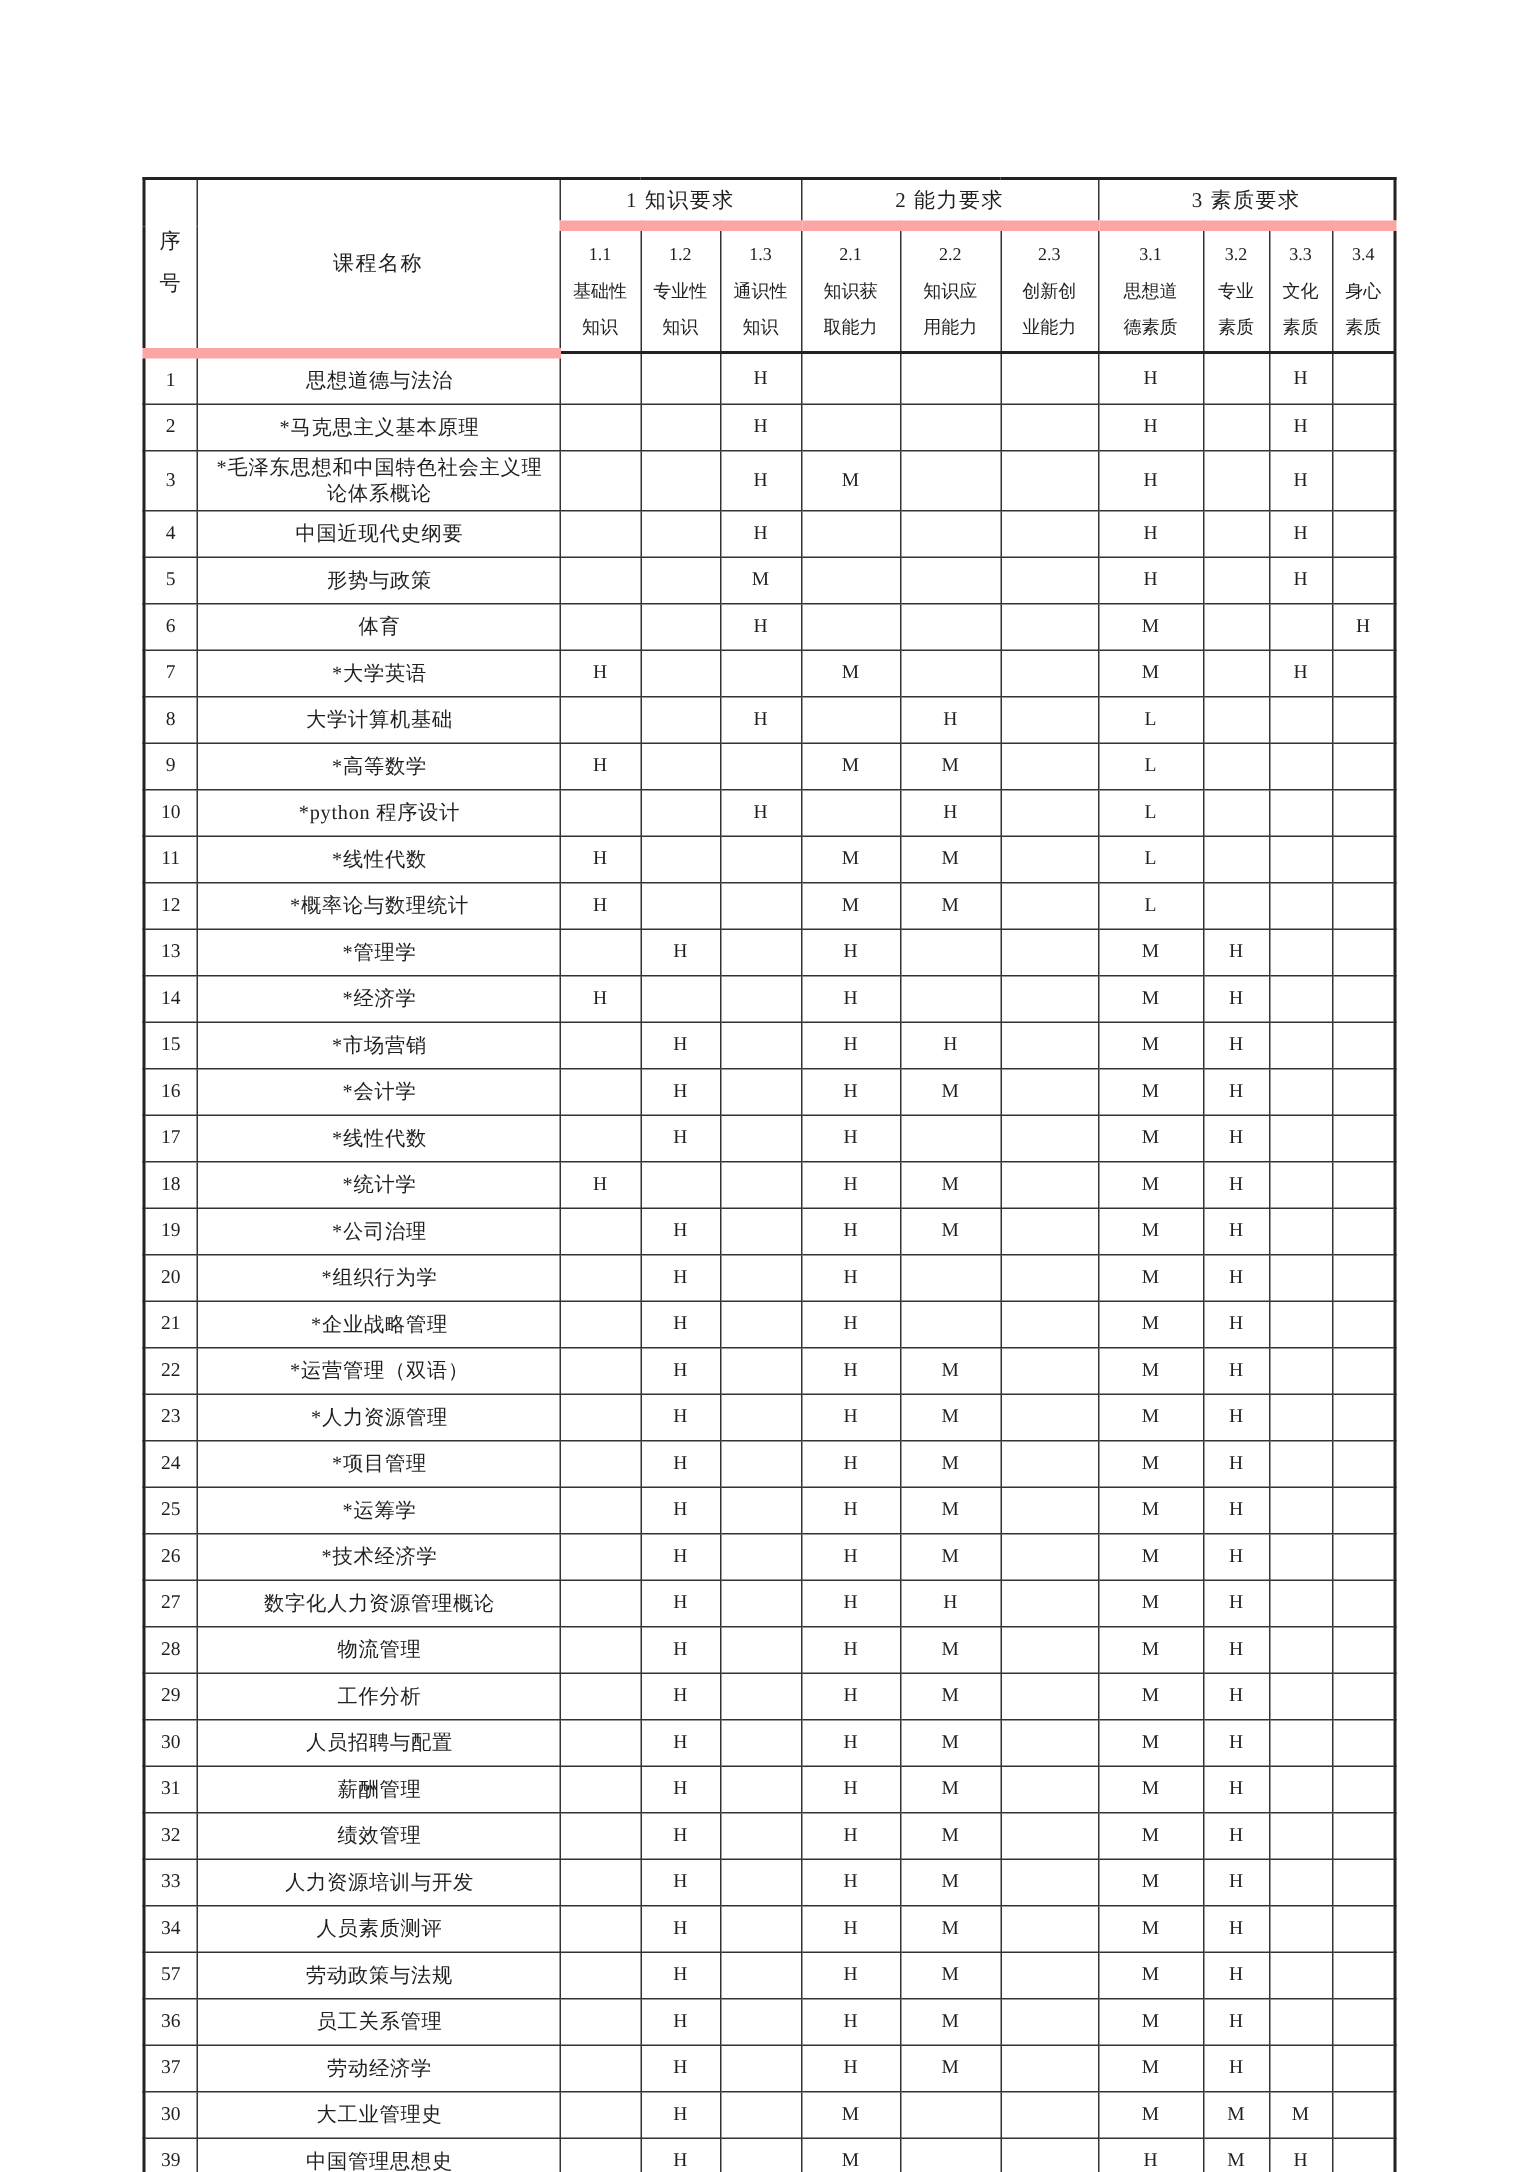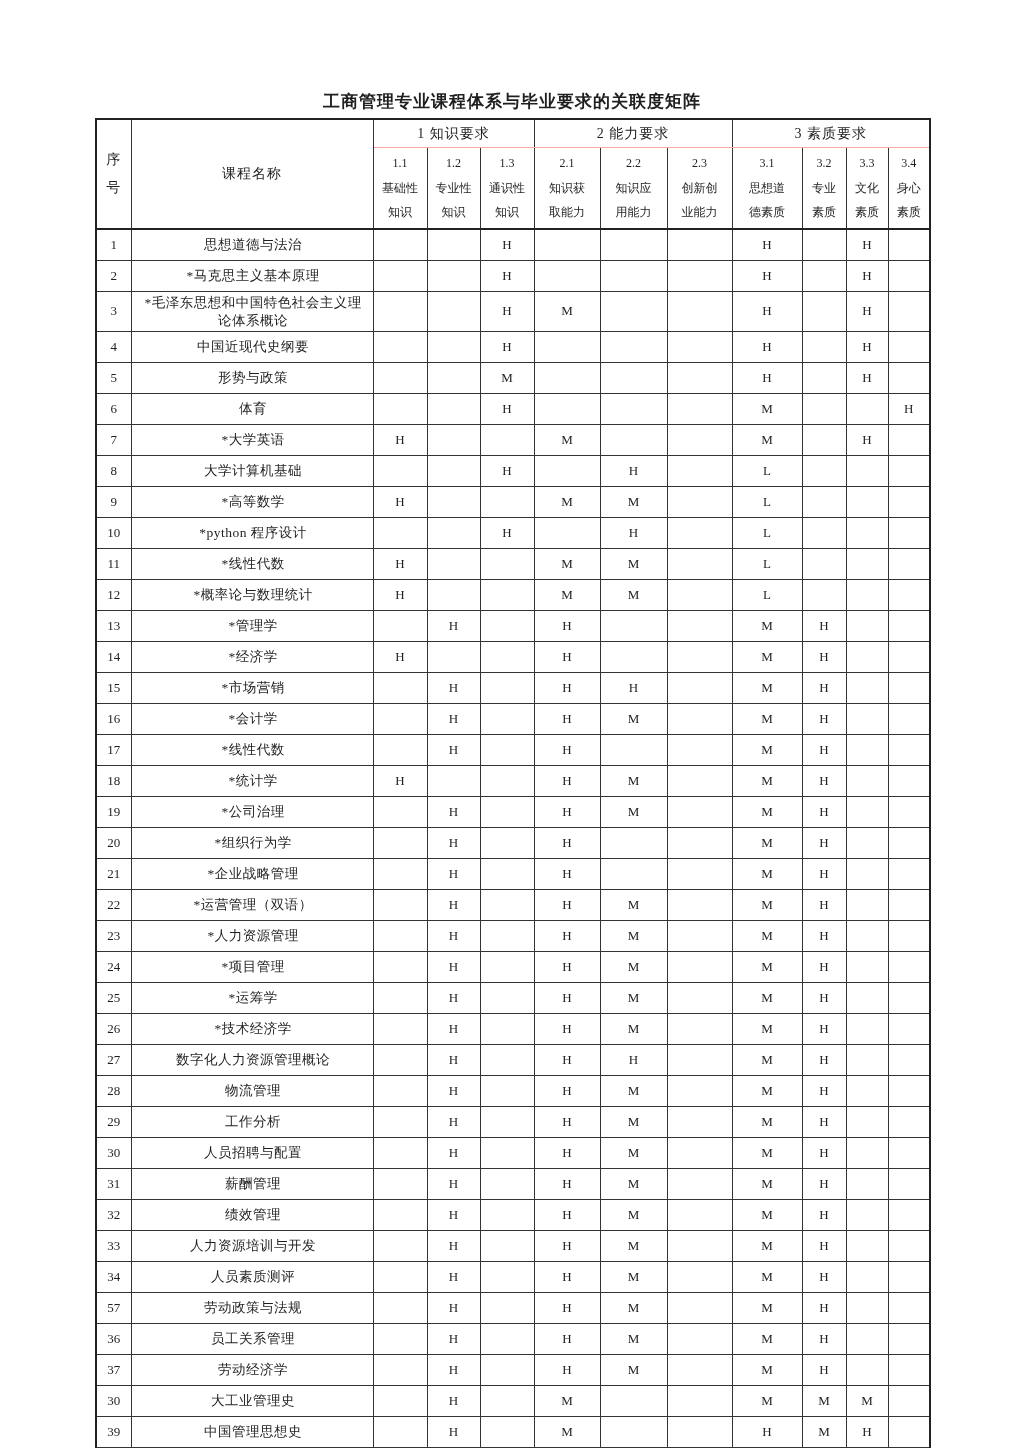--- a/index.html
+++ b/index.html
@@ -47,36 +47,35 @@
     white-space: pre-line;
     font-size: 12px;
   }
   th.corner {
     white-space: pre-line;
     line-height: 2.0;
     font-size: 14px;
   }
   th.course-head { font-size: 14px; letter-spacing: 1px; }
   thead { border-bottom: 2px solid #222; }
-  table.matrix thead tr.group-row th { border-bottom: 1px solid #fca5a5; }
+  table.matrix thead tr.group-row th { border-bottom: 7px solid #fca5a5; }
   tbody td { height: 26px; line-height: 1.3; }
   tbody td.course-cell {
     text-align: center;
     padding: 2px 6px 2px 8px;
     font-size: 13.5px;
     letter-spacing: 0.5px;
   }
   tbody td.no-cell { font-size: 13px; }
   tbody td.mark-cell { font-size: 13px; }
 </style>
 </head>
 <body>
 
 <div class="page">
-  <div class="doc-title">工商管理专业课程体系与毕业要求的关联度矩阵</div>
 
   <table class="matrix">
     <colgroup>
       <col style="width:35px">
       <col style="width:242px">
       <col style="width:54px">
       <col style="width:53px">
       <col style="width:54px">
       <col style="width:66px">
       <col style="width:67px">

